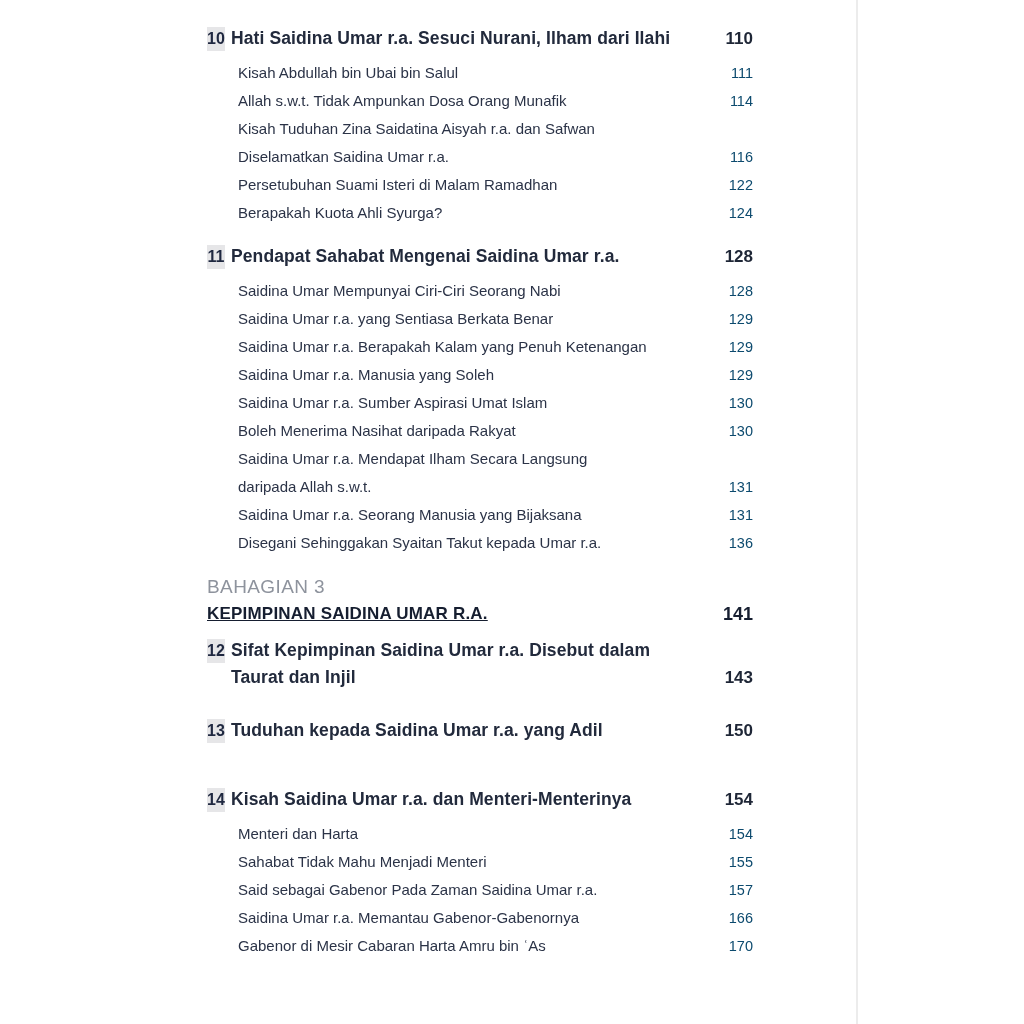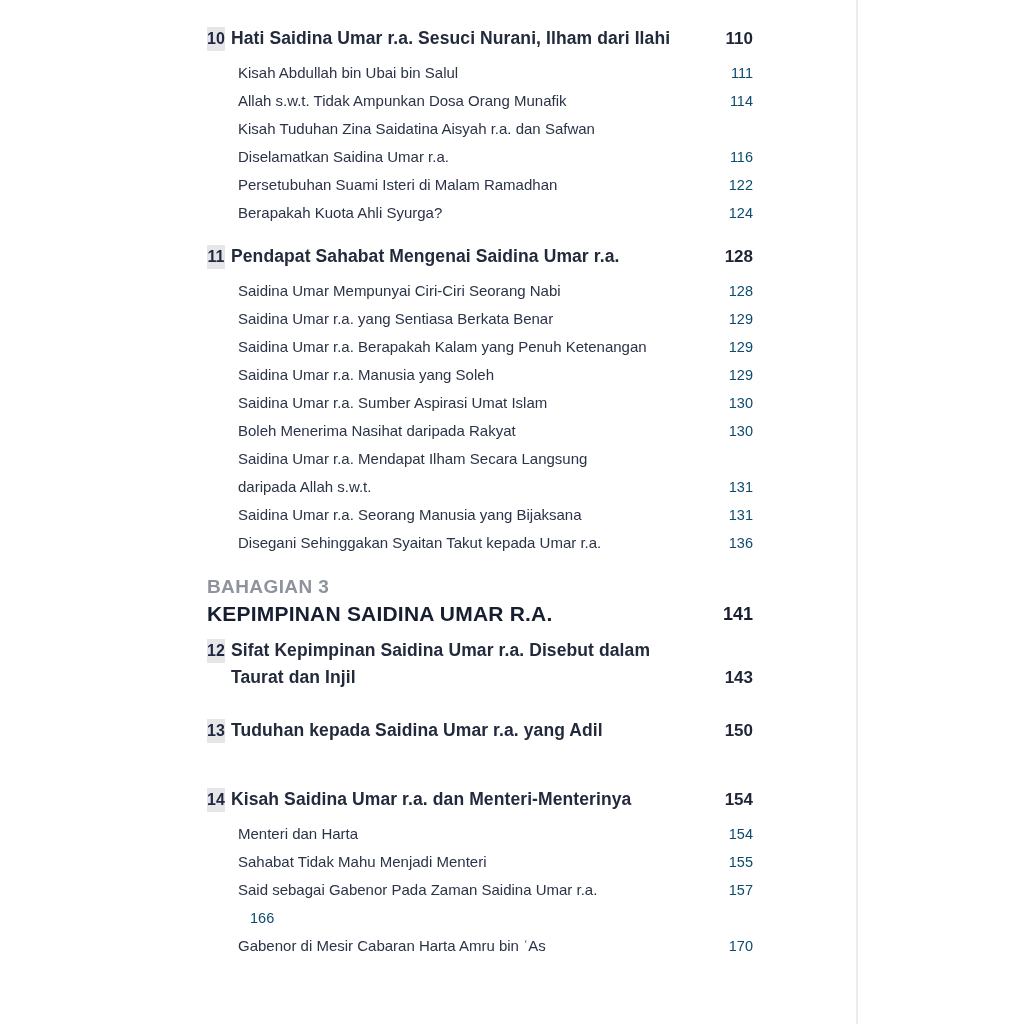--- a/index.html
+++ b/index.html
@@ -86,33 +86,34 @@
   .item-page {
     align-self: flex-end;
     font-size: 14.5px;
     font-weight: 400;
     color: #0c4a6e;
     line-height: 28px;
     margin-left: 12px;
   }
   .part-label {
     font-size: 19px;
-    font-weight: 700;
+    font-weight: 400;
     color: #8e939d;
     line-height: 24px;
     letter-spacing: 0.4px;
   }
   .part-row { display: flex; }
   .part-title {
     flex: 1;
-    font-size: 21px;
+    font-size: 17px;
     font-weight: 700;
     color: #161e30;
     line-height: 30px;
     letter-spacing: 0.2px;
+    text-decoration: underline;
   }
   .part-page {
     align-self: flex-end;
     font-size: 18px;
     font-weight: 700;
     color: #161e30;
     line-height: 30px;
     margin-left: 12px;
   }
 </style>
@@ -272,20 +273,23 @@
           </div>
           <div class="item-page">155</div>
         </div>
         <div class="item-row">
           <div class="item-lines">
             <div class="item-line">Said sebagai Gabenor Pada Zaman Saidina Umar r.a.</div>
           </div>
           <div class="item-page">157</div>
         </div>
         <div class="item-row">
+          <div class="item-lines">
+            <div class="item-line">Saidina Umar r.a. Memantau Gabenor-Gabenornya</div>
+          </div>
           <div class="item-page">166</div>
         </div>
         <div class="item-row">
           <div class="item-lines">
             <div class="item-line">Gabenor di Mesir Cabaran Harta Amru bin ʿAs</div>
           </div>
           <div class="item-page">170</div>
         </div>
       </section>
     </div>

